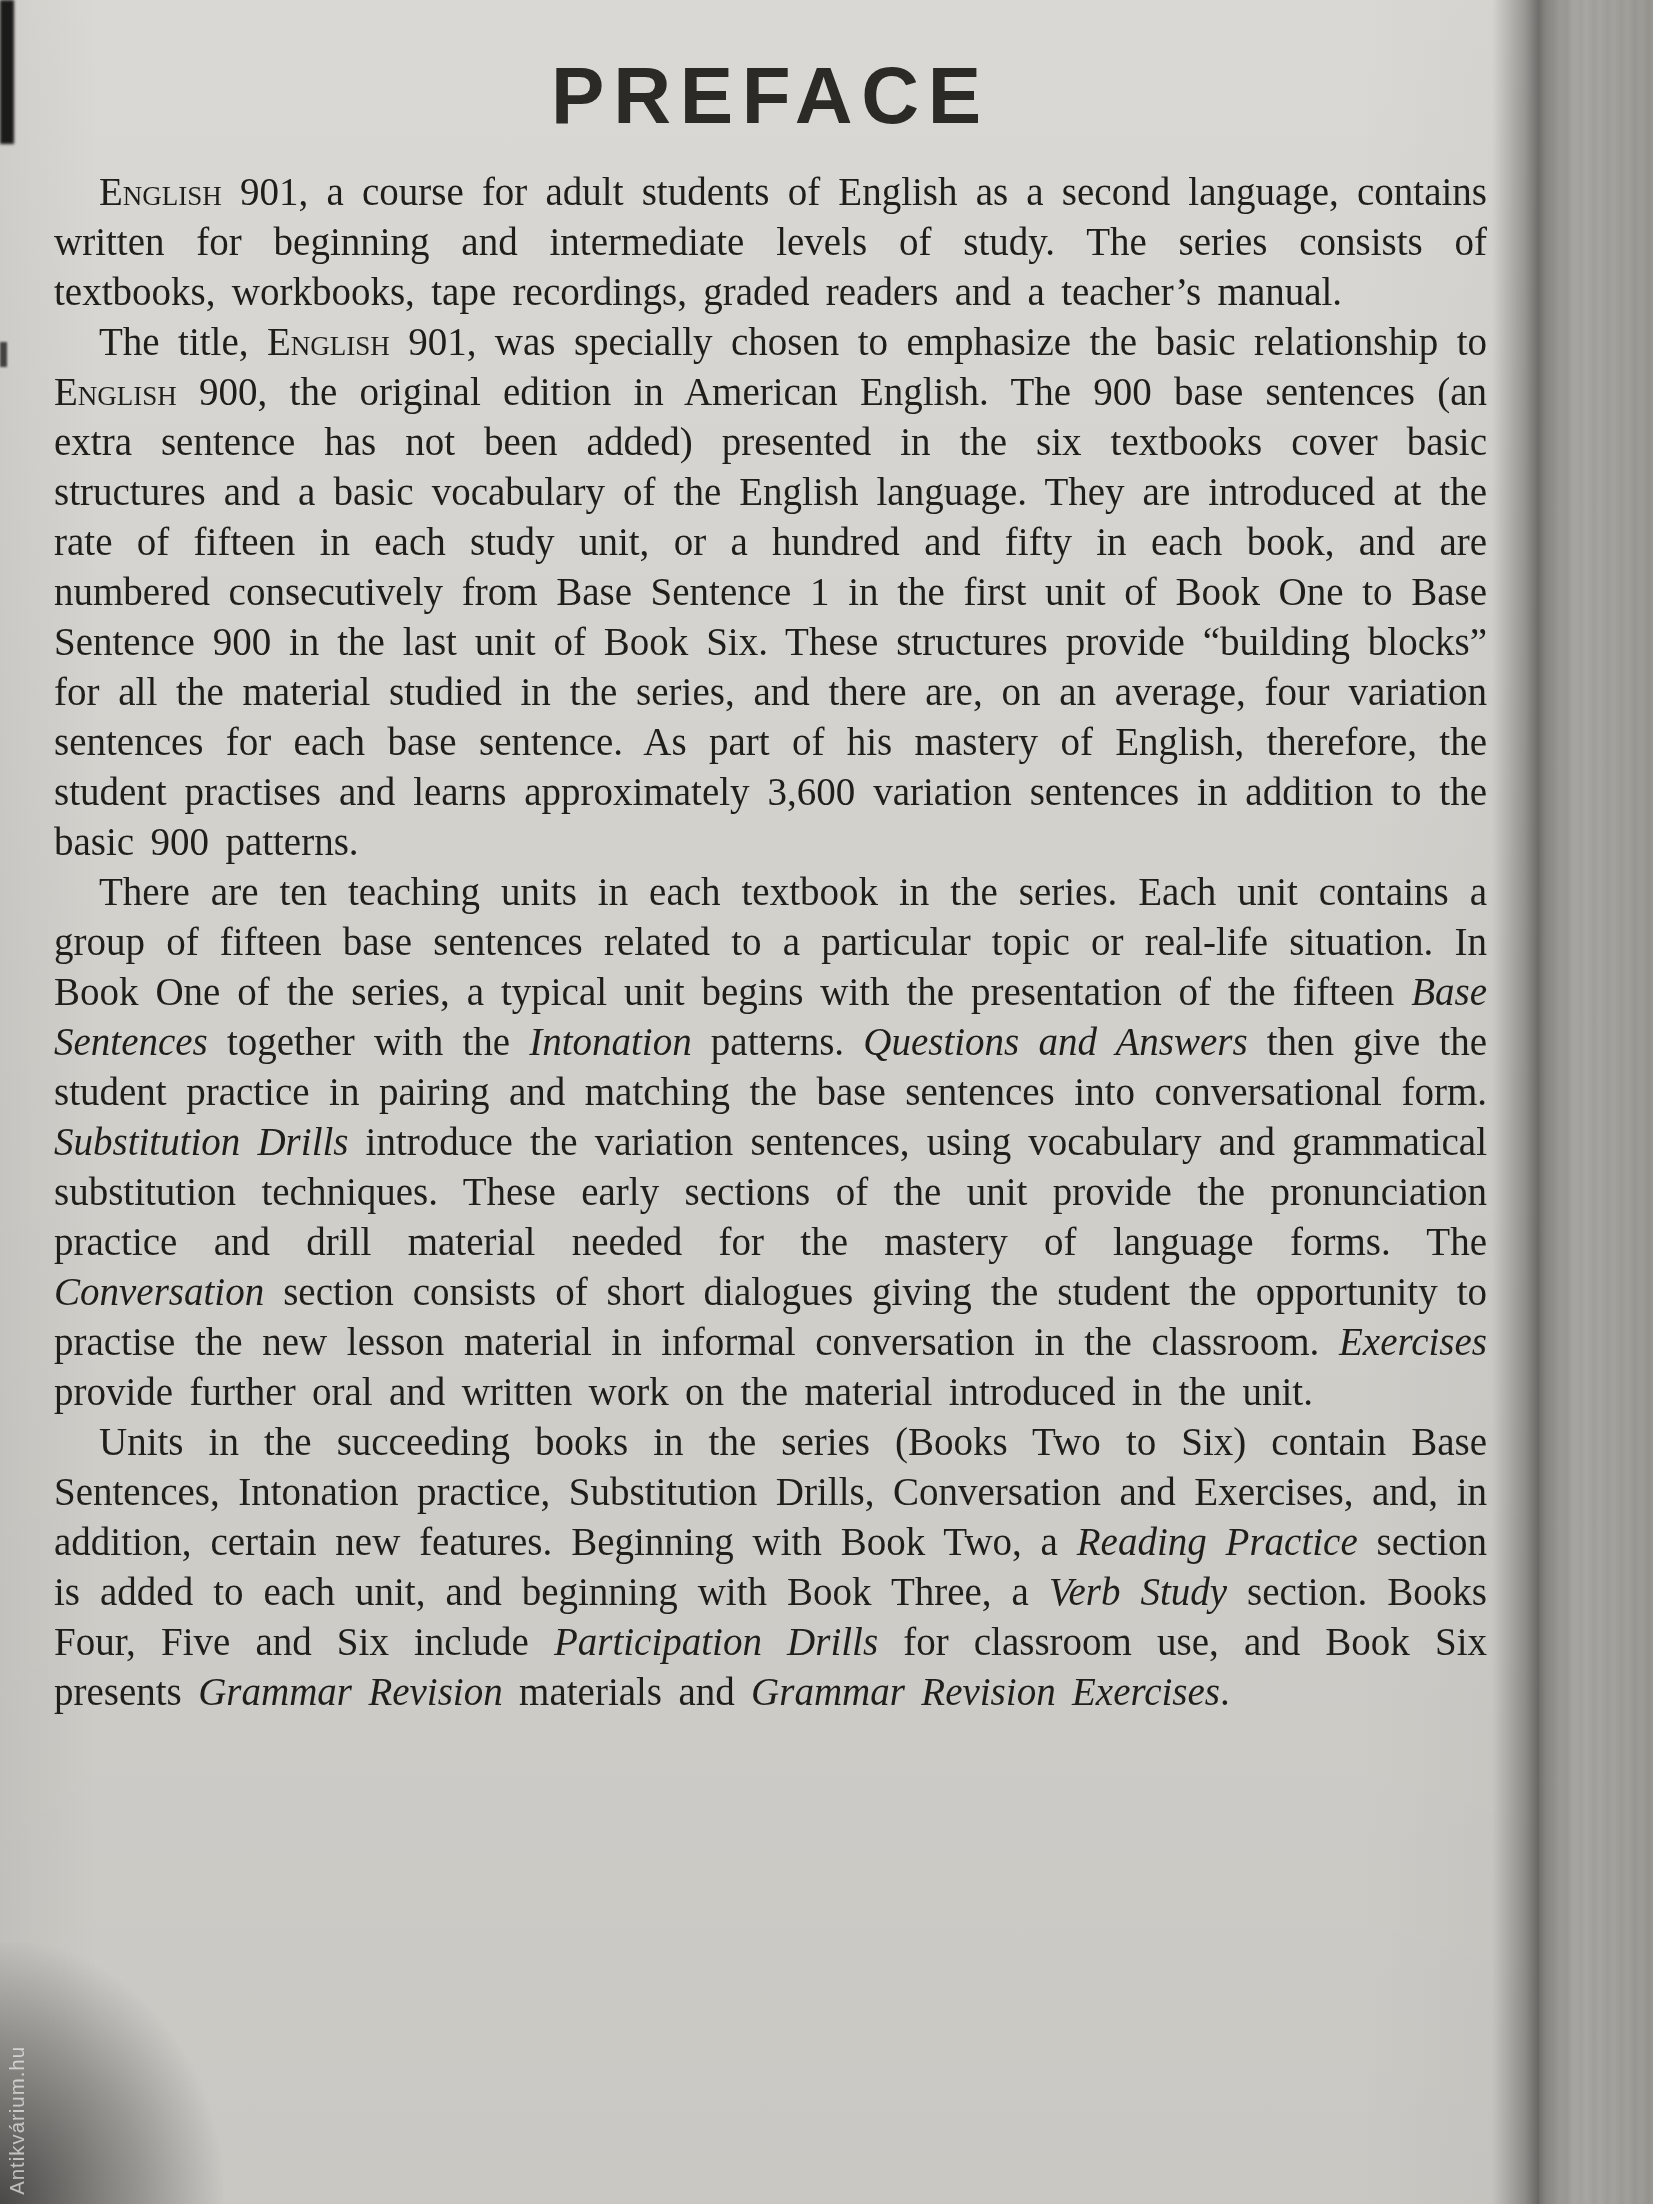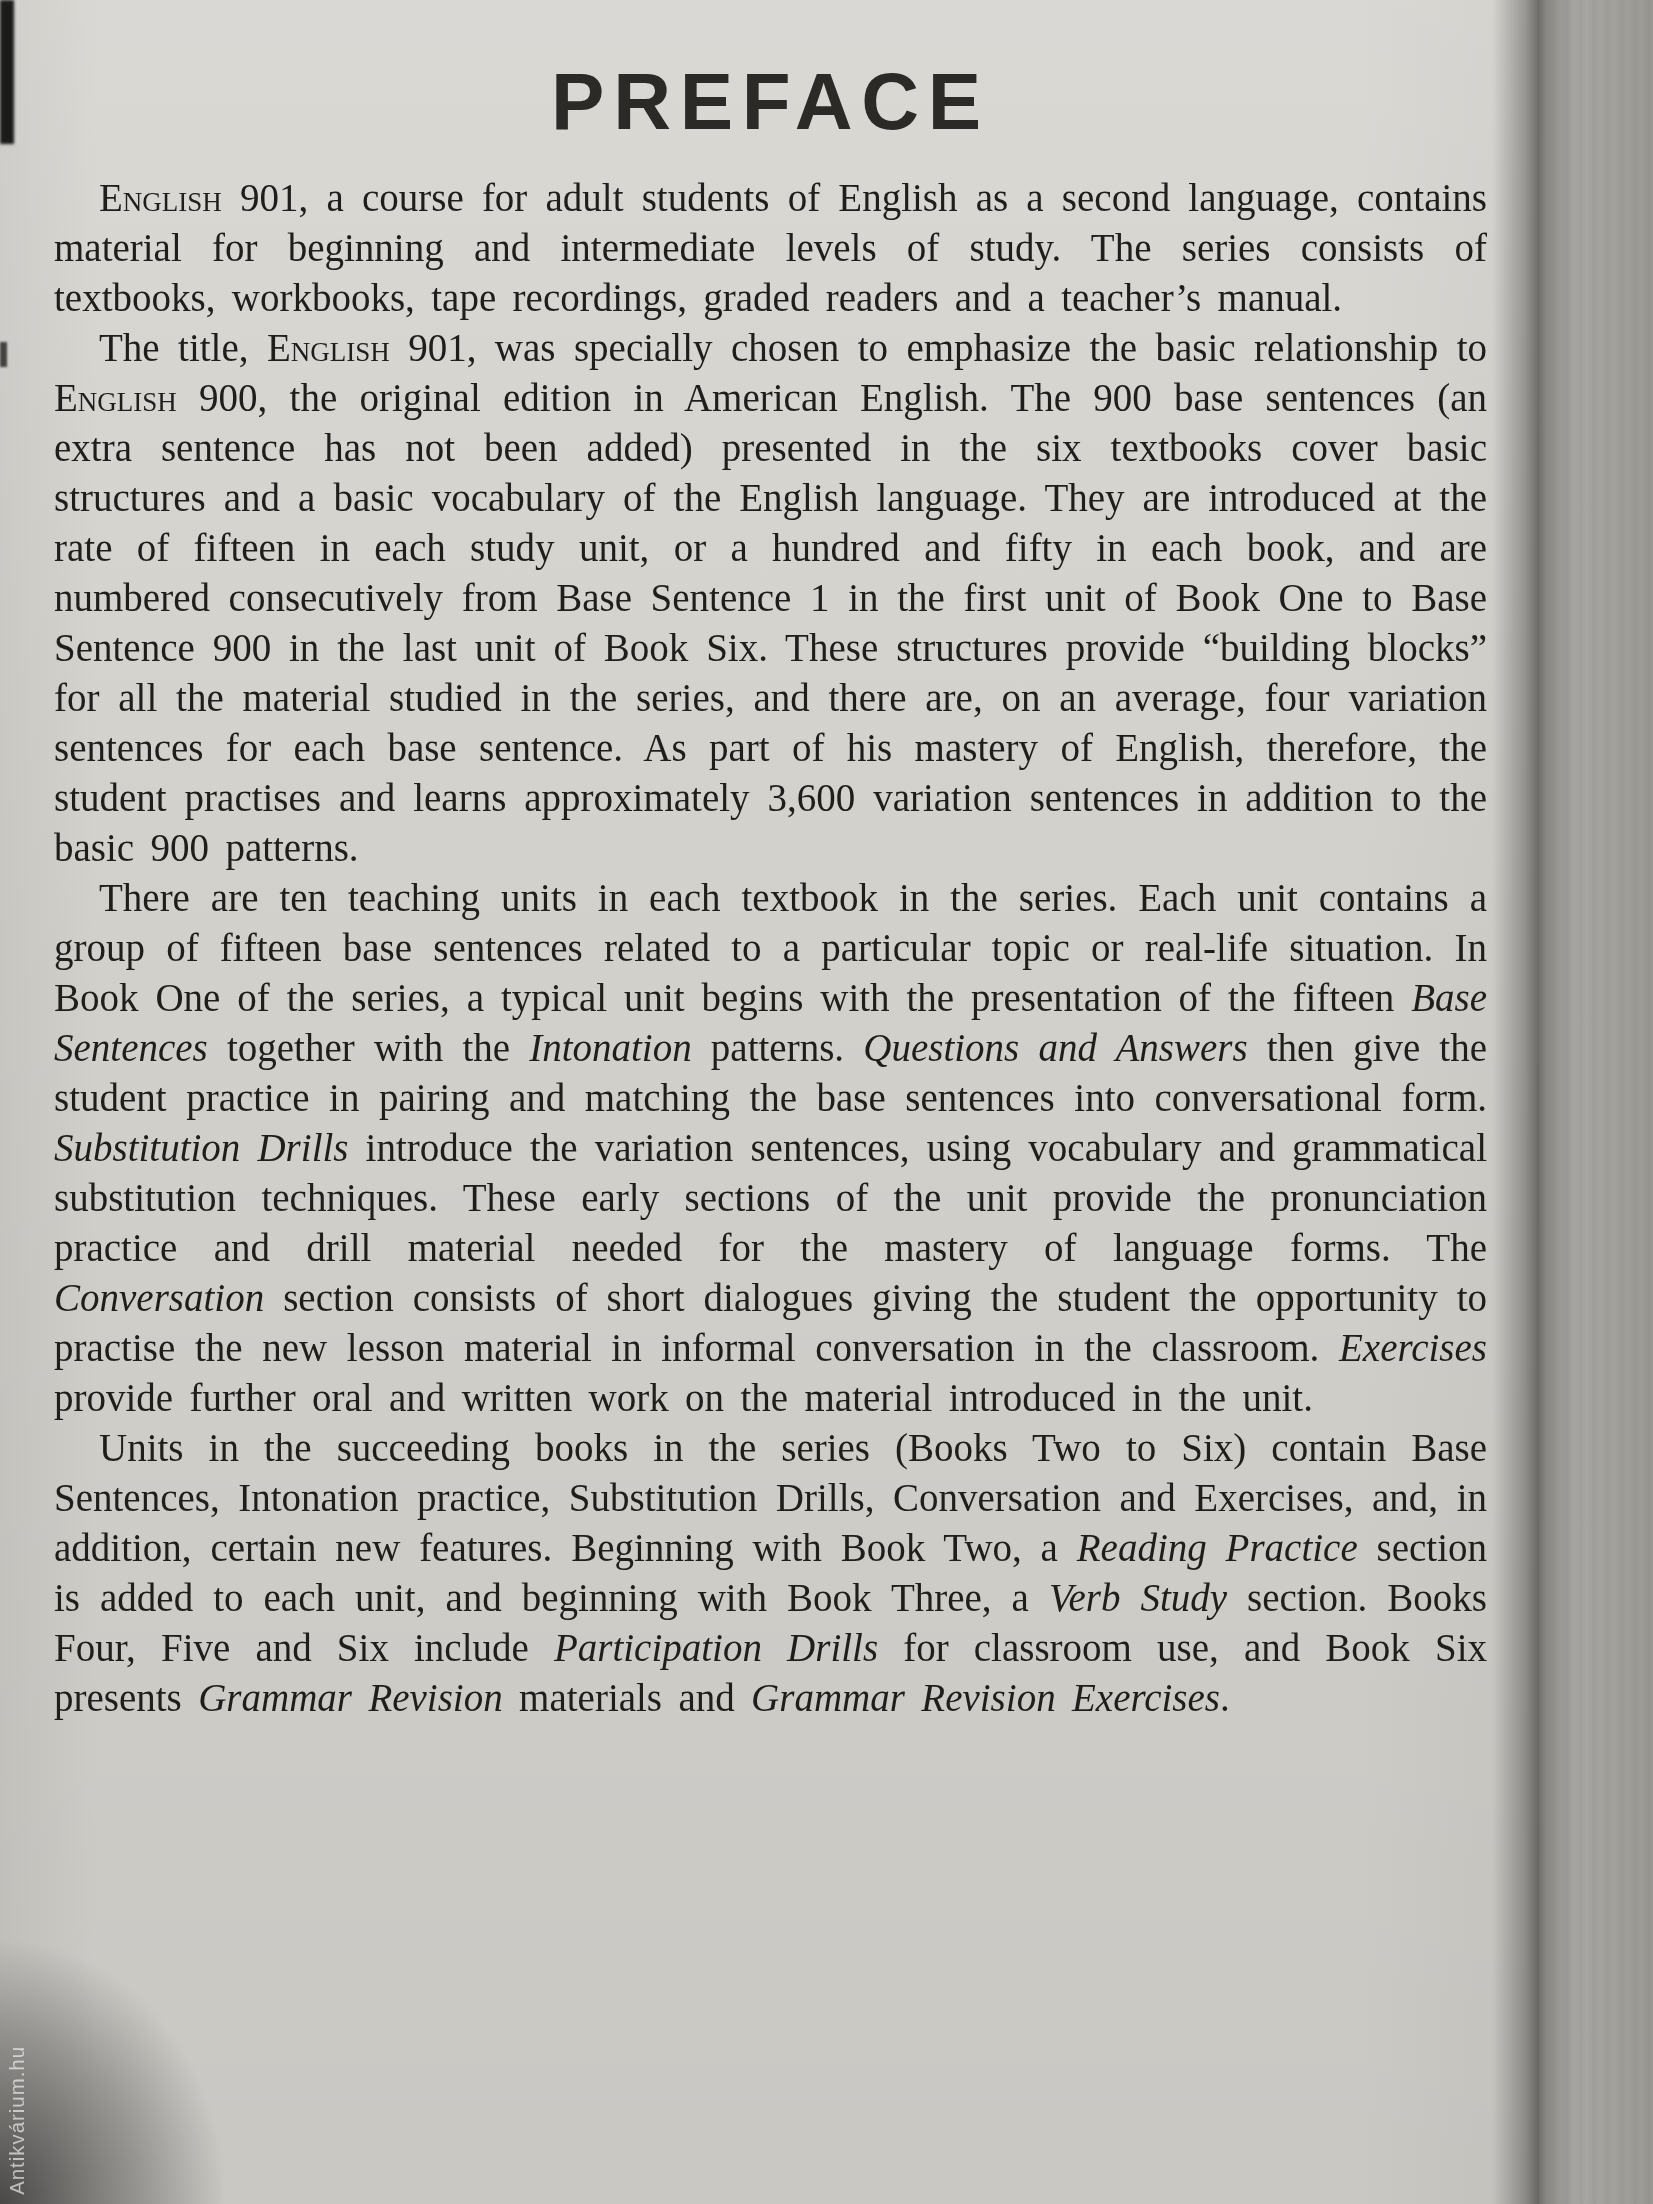--- a/index.html
+++ b/index.html
@@ -60,21 +60,21 @@
     color: var(--ink, #1f1e1b);
   }
 
   .page-title {
     text-align: center;
     font-family: "Liberation Sans", "DejaVu Sans", sans-serif;
     font-weight: bold;
     font-size: 80px;
     letter-spacing: 8.7px;
     color: var(--title-ink, #2b2a27);
-    margin: 23px 0 25px 0;
+    margin: 17px 0 25px 0;
   }
 
   .para {
     margin: 0;
     text-align: justify;
     text-indent: 45px;
     font-size: 39px;
     line-height: 50px;
     word-spacing: 0.17em;
   }
@@ -82,21 +82,21 @@
   .para .i  { font-style: italic; }
 </style>
 </head>
 <body>
 
 <div class="paper-tone"></div>
 
 <div class="content">
   <h1 class="page-title">PREFACE</h1>
   <div>
-      <p class="para"><span class="sc">English 901</span><span>, a course for adult students of English as a second language, contains material for beginning and intermediate levels of study. The series consists of textbooks, workbooks, tape recordings, graded readers and a teacher’s manual.</span></p>
+      <p class="para"><span class="sc">English 901</span><span>, a course for adult students of English as a second language, contains written for beginning and intermediate levels of study. The series consists of textbooks, workbooks, tape recordings, graded readers and a teacher’s manual.</span></p>
       <p class="para"><span>The title, </span><span class="sc">English 901</span><span>, was specially chosen to emphasize the basic relationship to </span><span class="sc">English 900</span><span>, the original edition in American English. The 900 base sentences (an extra sentence has not been added) presented in the six textbooks cover basic structures and a basic vocabulary of the English language. They are introduced at the rate of fifteen in each study unit, or a hundred and fifty in each book, and are numbered consecutively from Base Sentence 1 in the first unit of Book One to Base Sentence 900 in the last unit of Book Six. These structures provide “building blocks” for all the material studied in the series, and there are, on an average, four variation sentences for each base sentence. As part of his mastery of English, therefore, the student practises and learns approximately 3,600 variation sentences in addition to the basic 900 patterns.</span></p>
       <p class="para"><span>There are ten teaching units in each textbook in the series. Each unit contains a group of fifteen base sentences related to a particular topic or real-life situation. In Book One of the series, a typical unit begins with the presentation of the fifteen </span><span class="i">Base Sentences</span><span> together with the </span><span class="i">Intonation</span><span> patterns. </span><span class="i">Questions and Answers</span><span> then give the student practice in pairing and matching the base sentences into conversational form. </span><span class="i">Substitution Drills</span><span> introduce the variation sentences, using vocabulary and grammatical substitution techniques. These early sections of the unit provide the pronunciation practice and drill material needed for the mastery of language forms. The </span><span class="i">Conversation</span><span> section consists of short dialogues giving the student the opportunity to practise the new lesson material in informal conversation in the classroom. </span><span class="i">Exercises</span><span> provide further oral and written work on the material introduced in the unit.</span></p>
       <p class="para"><span>Units in the succeeding books in the series (Books Two to Six) contain Base Sentences, Intonation practice, Substitution Drills, Conversation and Exercises, and, in addition, certain new features. Beginning with Book Two, a </span><span class="i">Reading Practice</span><span> section is added to each unit, and beginning with Book Three, a </span><span class="i">Verb Study</span><span> section. Books Four, Five and Six include </span><span class="i">Participation Drills</span><span> for classroom use, and Book Six presents </span><span class="i">Grammar Revision</span><span> materials and </span><span class="i">Grammar Revision Exercises</span><span>.</span></p>
     </div>
 </div>
 
 <div class="right-fold"></div>
 <div class="right-strip"></div>
 <div class="mark-top-left"></div>
 <div class="mark-left-dash"></div>

